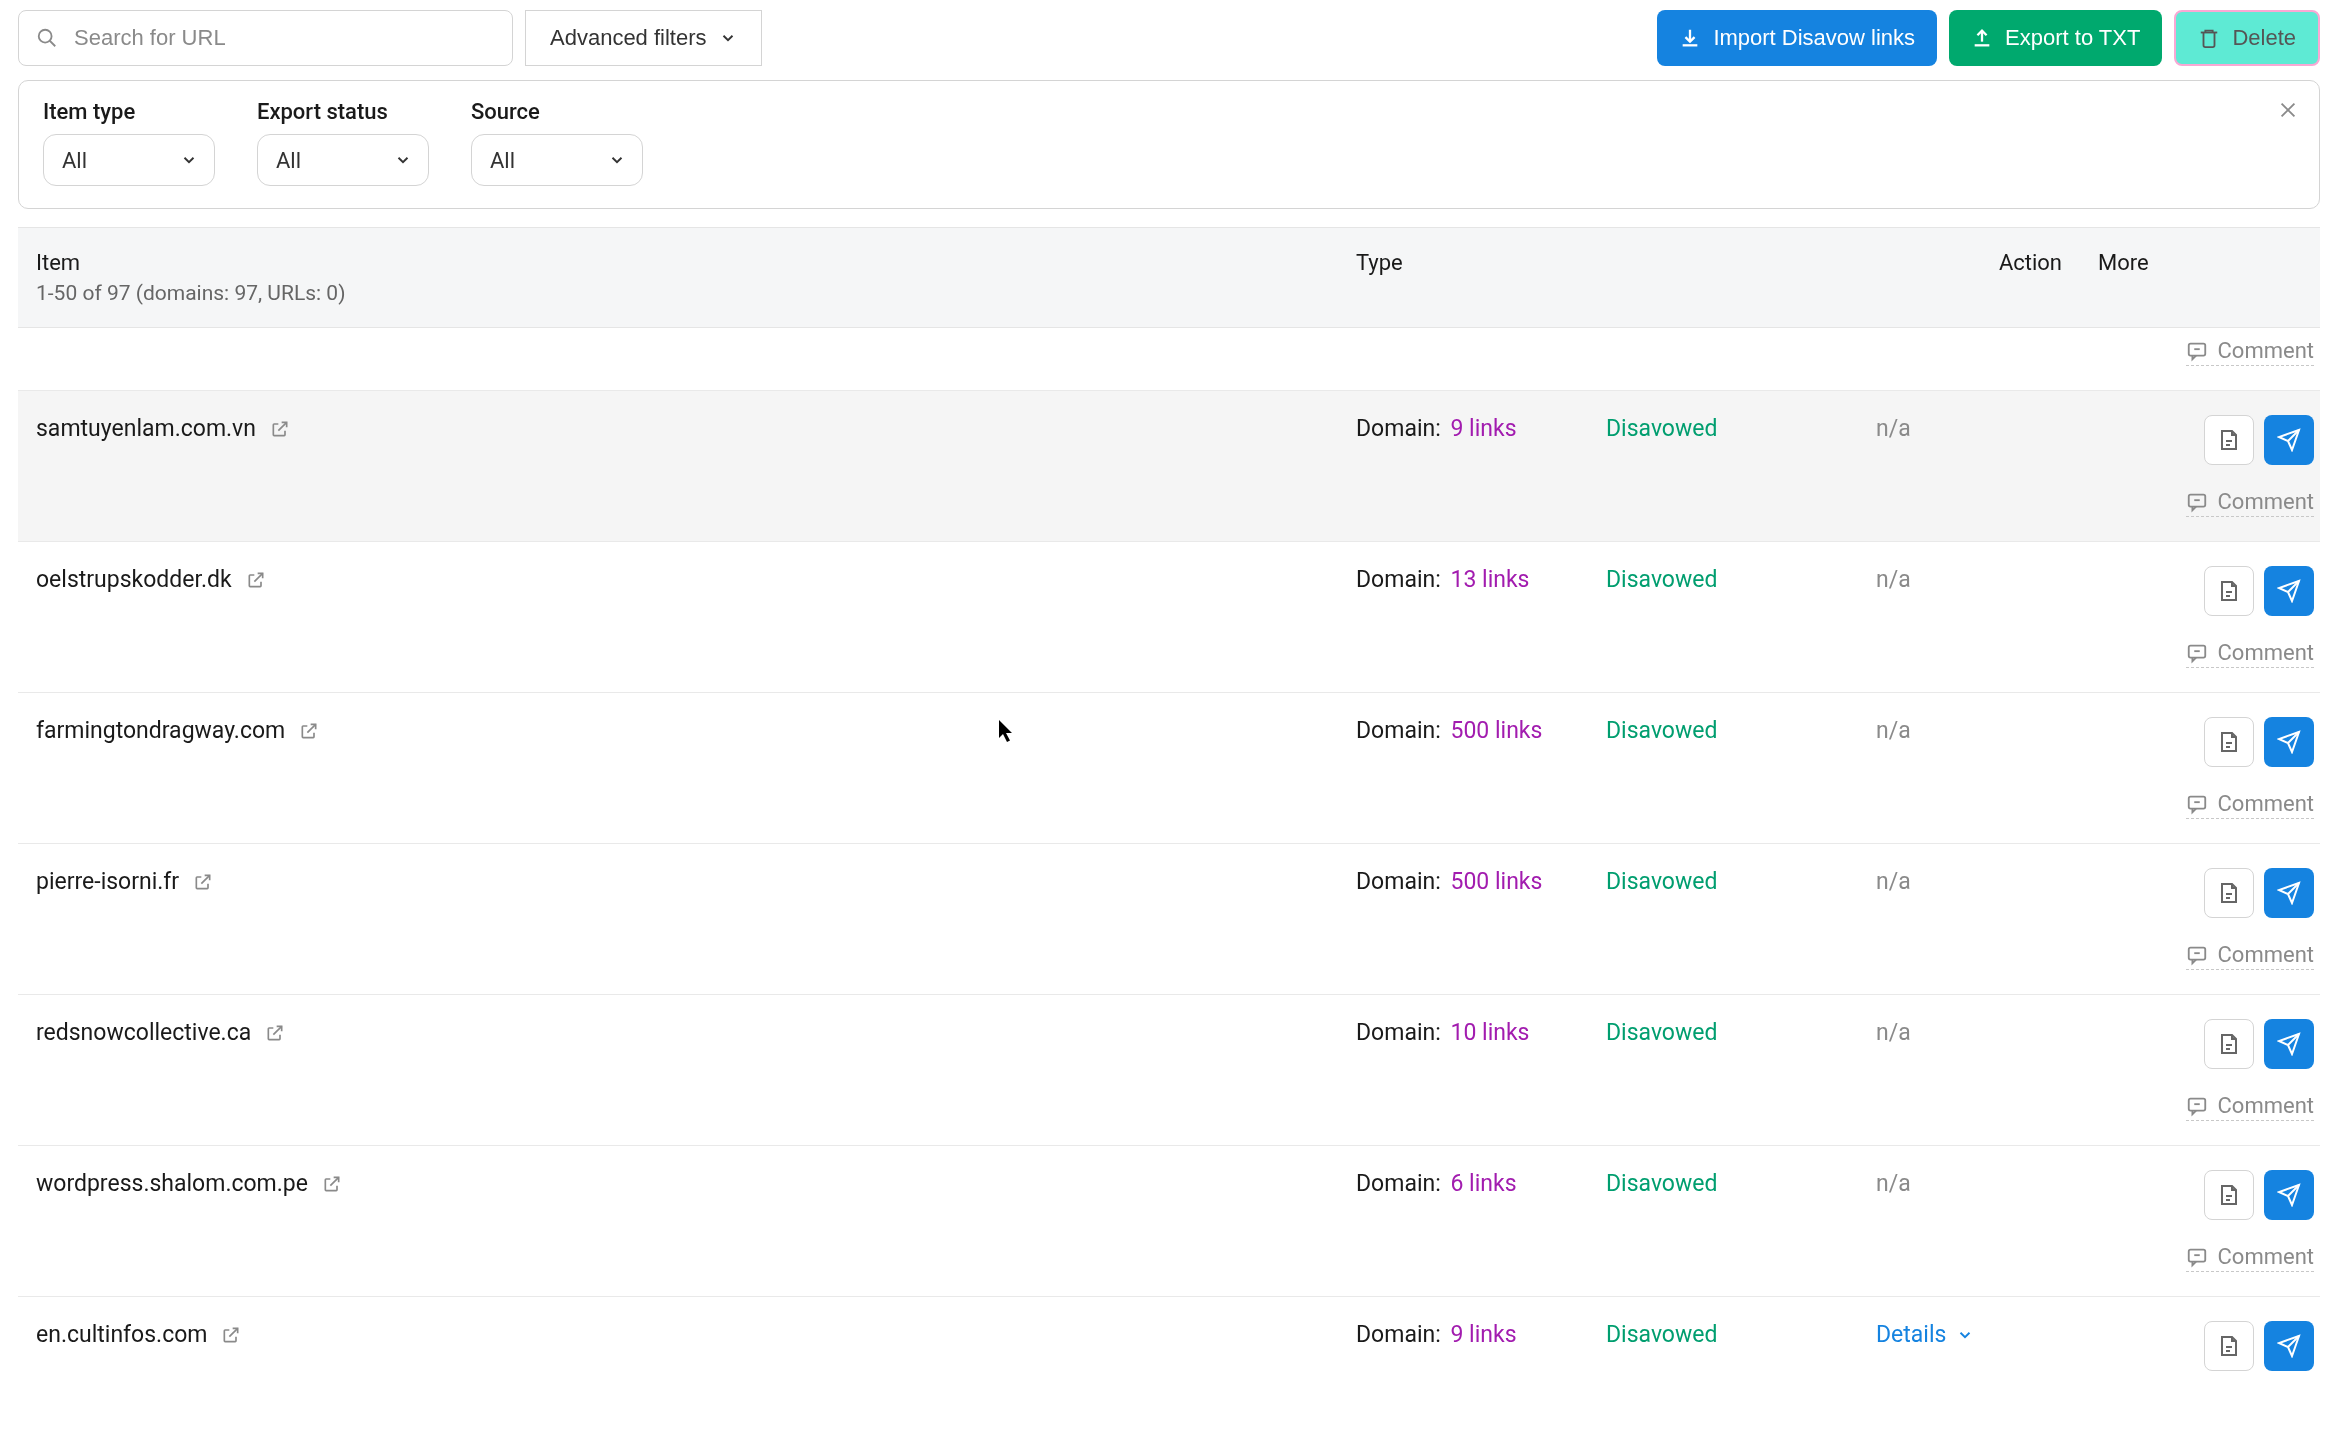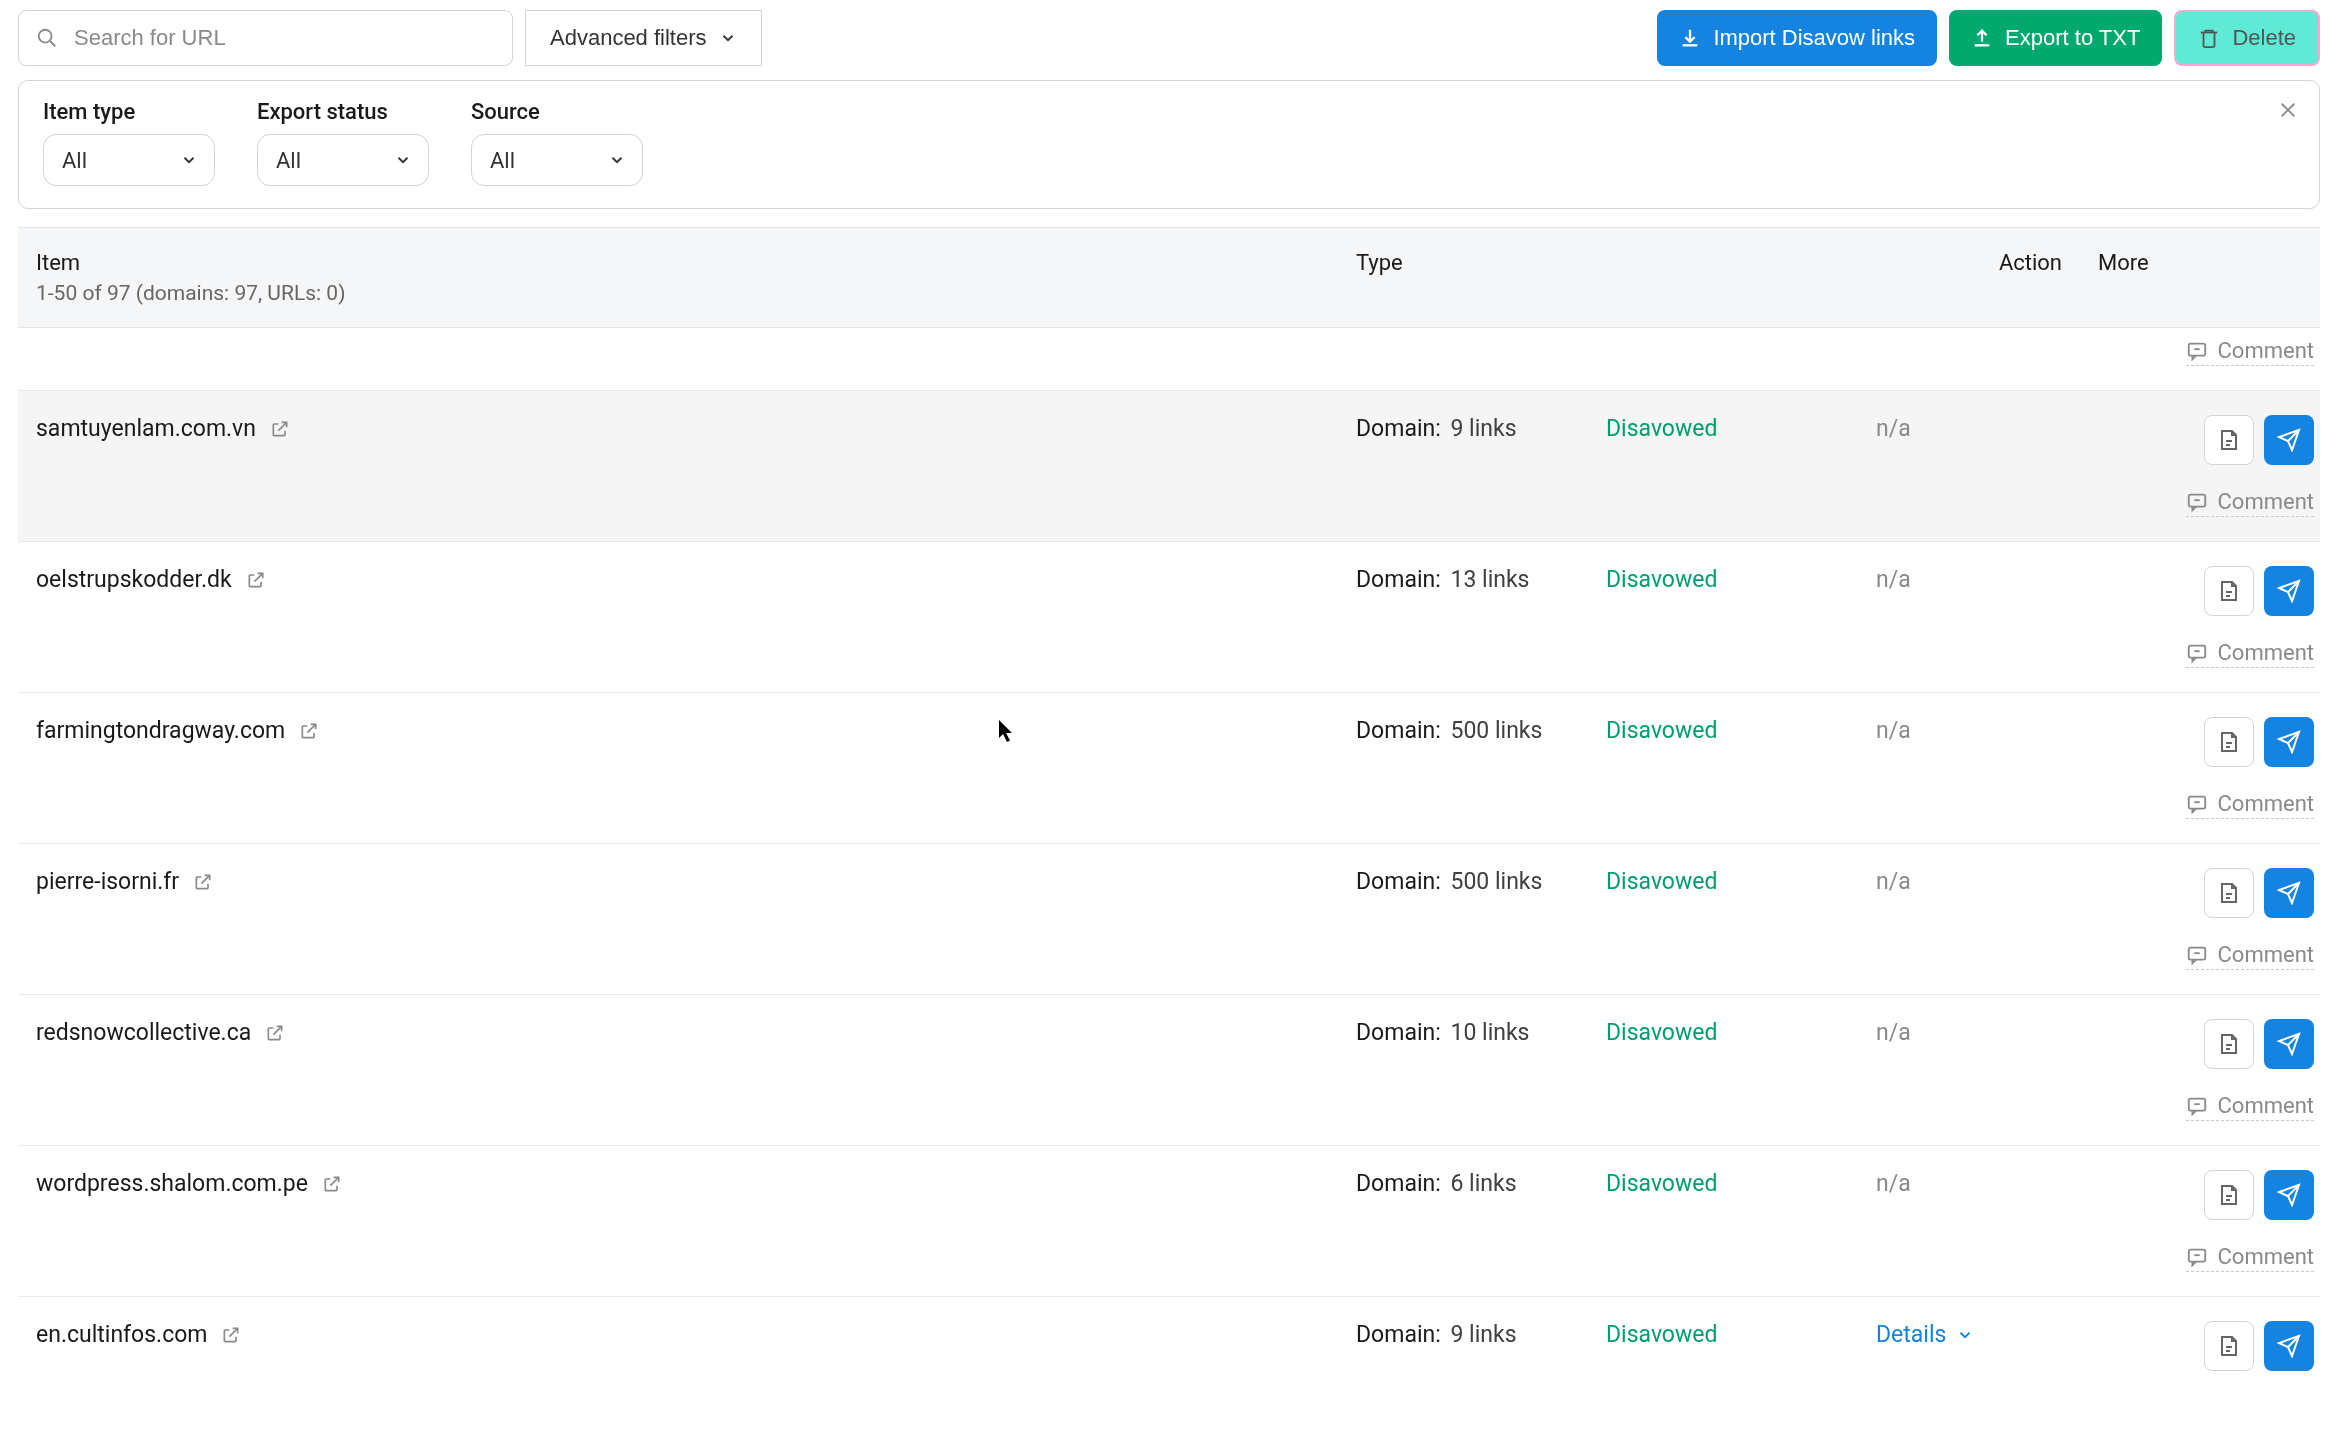--- a/index.html
+++ b/index.html
@@ -40,21 +40,21 @@
 .th-sub { font-size: 21px; color: #666; margin-top: 6px; }
 
 
 .row { display: flex; flex-direction: column; border-bottom: 1px solid #e9e9e9; position: relative; }
 .row.partial-top::before { content: ""; display: block; height: 10px; }
 .row-main { display: flex; align-items: flex-start; }
 .row.highlight { background: #f5f5f5; }
 .cell { padding: 24px 18px; font-size: 23px; }
 .cell-item { flex: 0 0 1320px; display: flex; align-items: center; gap: 14px; color: #1a1a1a; }
 .cell-type { flex: 0 0 250px; color: #1a1a1a; }
-.cell-type .links { color: #404040; margin-left: 4px; }
+.cell-type .links { color: #a21caf; margin-left: 4px; }
 .cell-status { flex: 0 0 270px; color: #009e6f; }
 .cell-more { flex: 0 0 240px; color: #8a8a8a; }
 .cell-more.has-details { color: #333; display: flex; align-items: center; gap: 10px; }
 .cell-action { flex: 1; display: flex; justify-content: flex-end; gap: 10px; align-items: flex-start; padding-right: 6px; }
 .icon-btn { width: 50px; height: 50px; border-radius: 8px; display: inline-flex; align-items: center; justify-content: center; cursor: pointer; }
 .icon-btn.note { background: #fff; border: 1px solid #d4d4d4; color: #666; }
 .icon-btn.send { background: #1583e0; color: #fff; border: none; }
 .row-comment { display: flex; justify-content: flex-end; padding: 0 6px 24px 0; }
 .comment-btn { display: inline-flex; align-items: center; gap: 10px; color: #8a8a8a; font-size: 22px; cursor: pointer; border-bottom: 1px dashed #c8c8c8; padding-bottom: 2px; }
 .ext-icon { color: #8a8a8a; }

